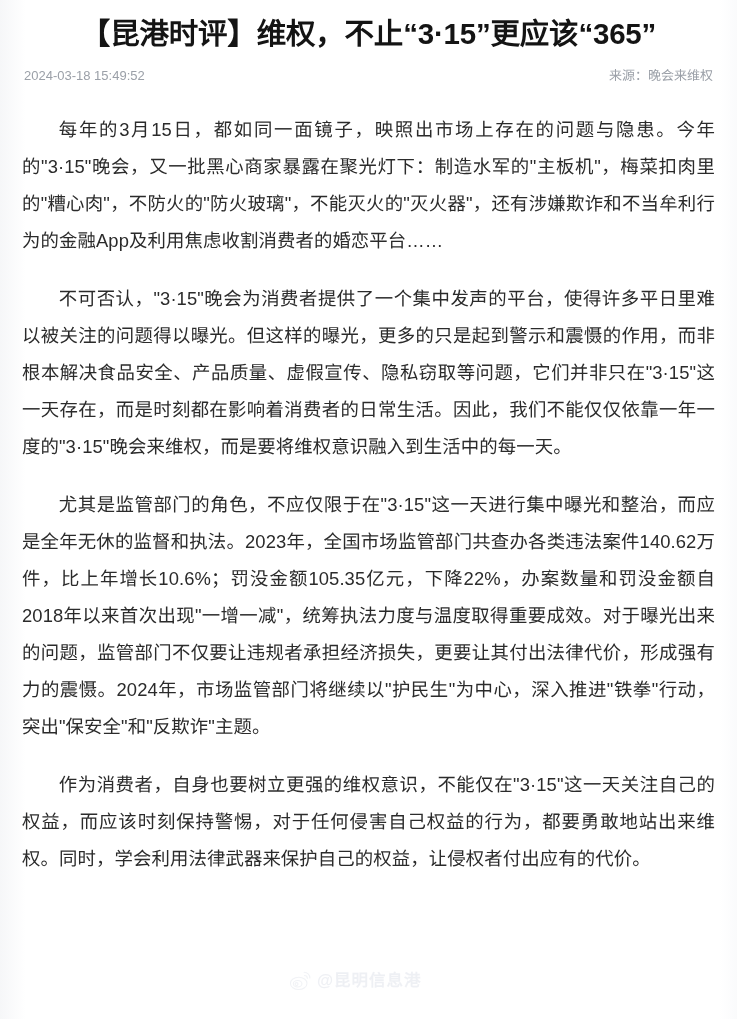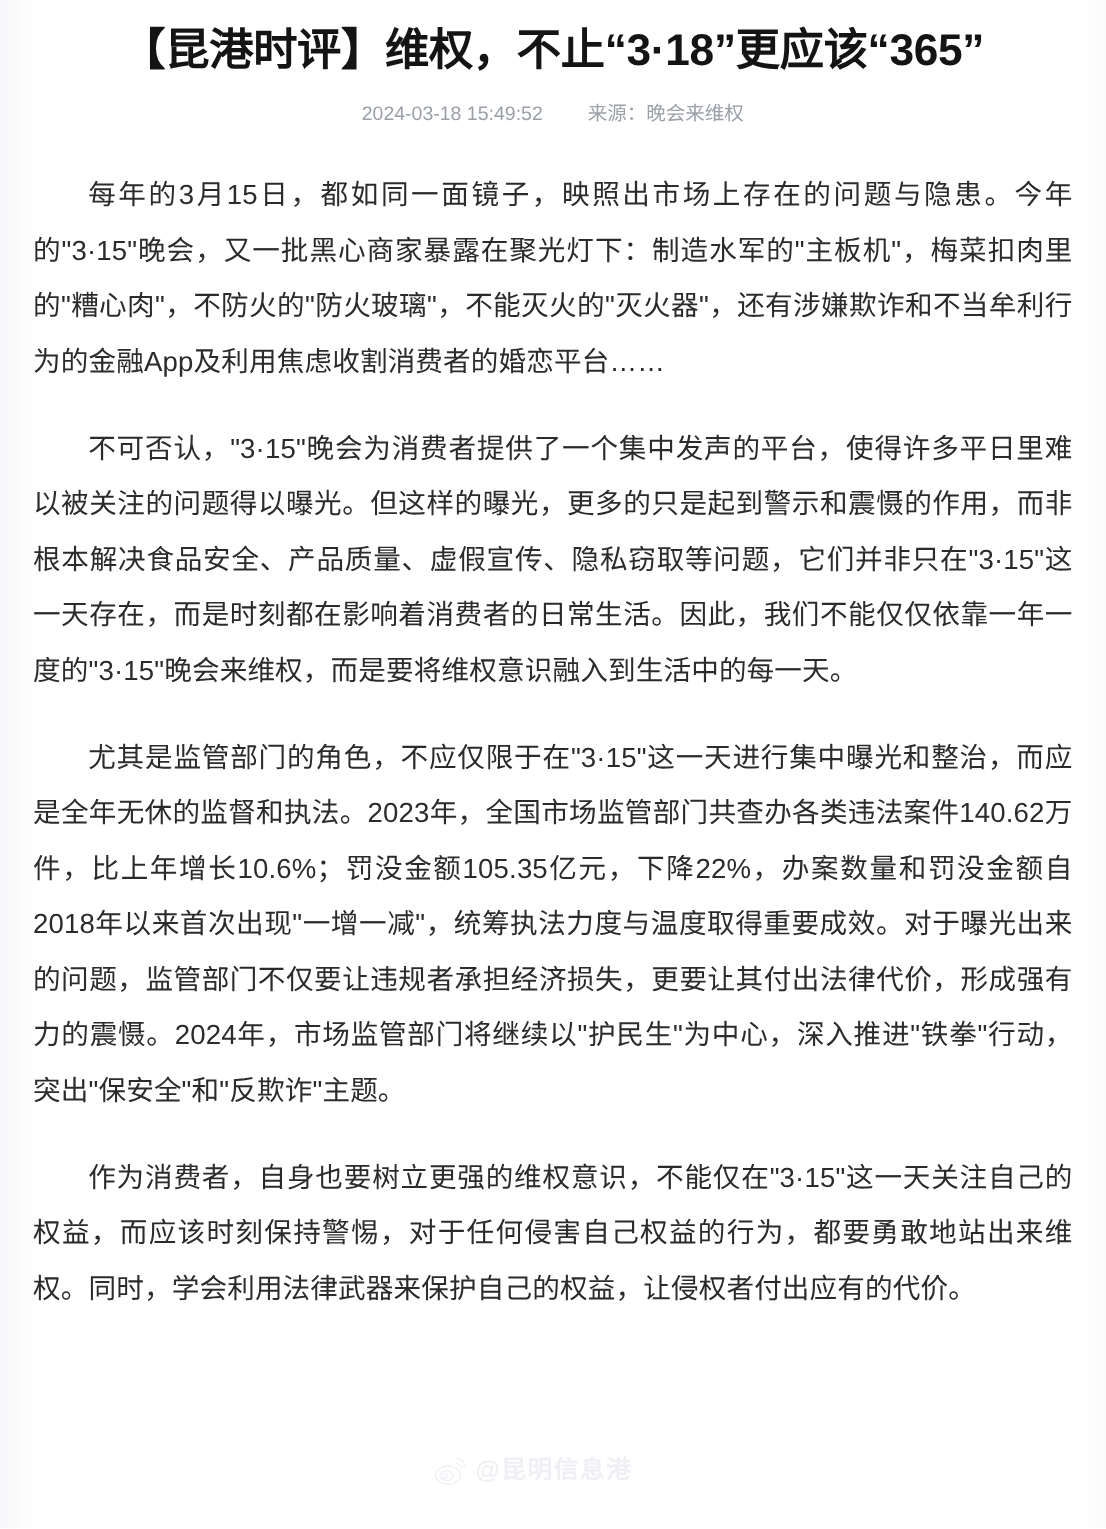--- a/index.html
+++ b/index.html
@@ -51,21 +51,21 @@
     letter-spacing: -0.2px;
     white-space: nowrap;
   }
   .meta-line {
     margin-top: 13px;
     font-size: 13px;
     line-height: 18px;
     color: #9ba0a8;
     font-weight: 400;
     display: flex;
-    justify-content: center;
+    justify-content: space-between;
     align-items: baseline;
     gap: 30px;
   }
   .meta-date, .meta-source { white-space: nowrap; }
 
   
   .article-body {
     margin-top: 26px;
     padding: 0 22px 0 22px;
   }
@@ -130,21 +130,21 @@
   .editors .sep { display: inline-block; width: 7px; }
 </style>
 </head>
 <body>
 
 <div class="page-wash"></div>
 
 <div class="page">
 
   <header class="article-header">
-    <h1 class="article-title">【昆港时评】维权，不止“3·18”更应该“365”</h1>
+    <h1 class="article-title">【昆港时评】维权，不止“3·15”更应该“365”</h1>
 
     <div class="meta-line">
       <span class="meta-date">2024-03-18 15:49:52</span>
       <span class="meta-source">来源：晚会来维权</span>
     </div>
   </header>
 
   <section class="article-body">
     <p class="para">每年的3月15日，都如同一面镜子，映照出市场上存在的问题与隐患。今年的"3·15"晚会，又一批黑心商家暴露在聚光灯下：制造水军的"主板机"，梅菜扣肉里的"糟心肉"，不防火的"防火玻璃"，不能灭火的"灭火器"，还有涉嫌欺诈和不当牟利行为的金融App及利用焦虑收割消费者的婚恋平台……</p>
     <p class="para">不可否认，"3·15"晚会为消费者提供了一个集中发声的平台，使得许多平日里难以被关注的问题得以曝光。但这样的曝光，更多的只是起到警示和震慑的作用，而非根本解决食品安全、产品质量、虚假宣传、隐私窃取等问题，它们并非只在"3·15"这一天存在，而是时刻都在影响着消费者的日常生活。因此，我们不能仅仅依靠一年一度的"3·15"晚会来维权，而是要将维权意识融入到生活中的每一天。</p>

